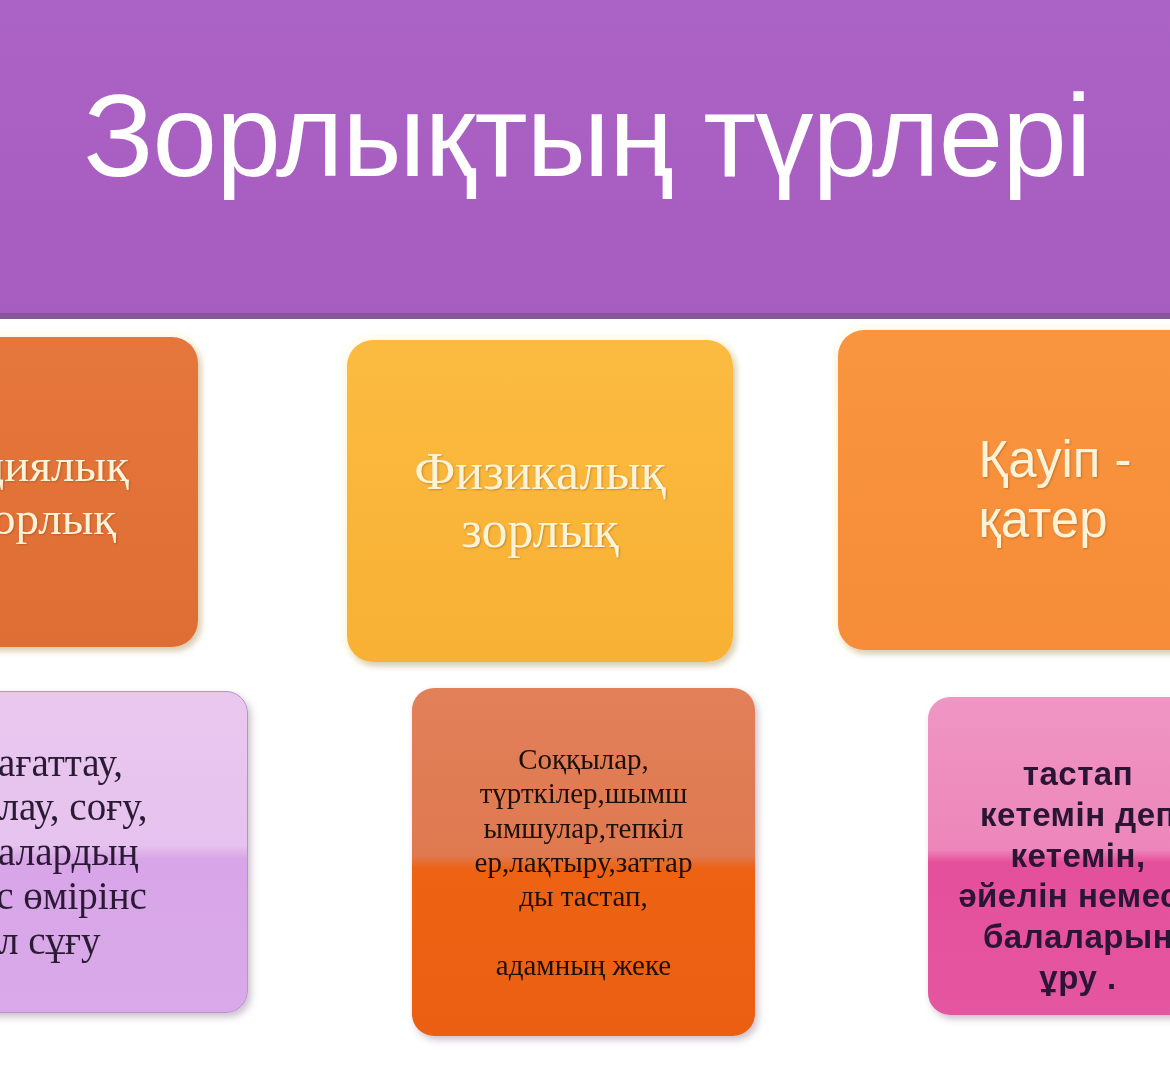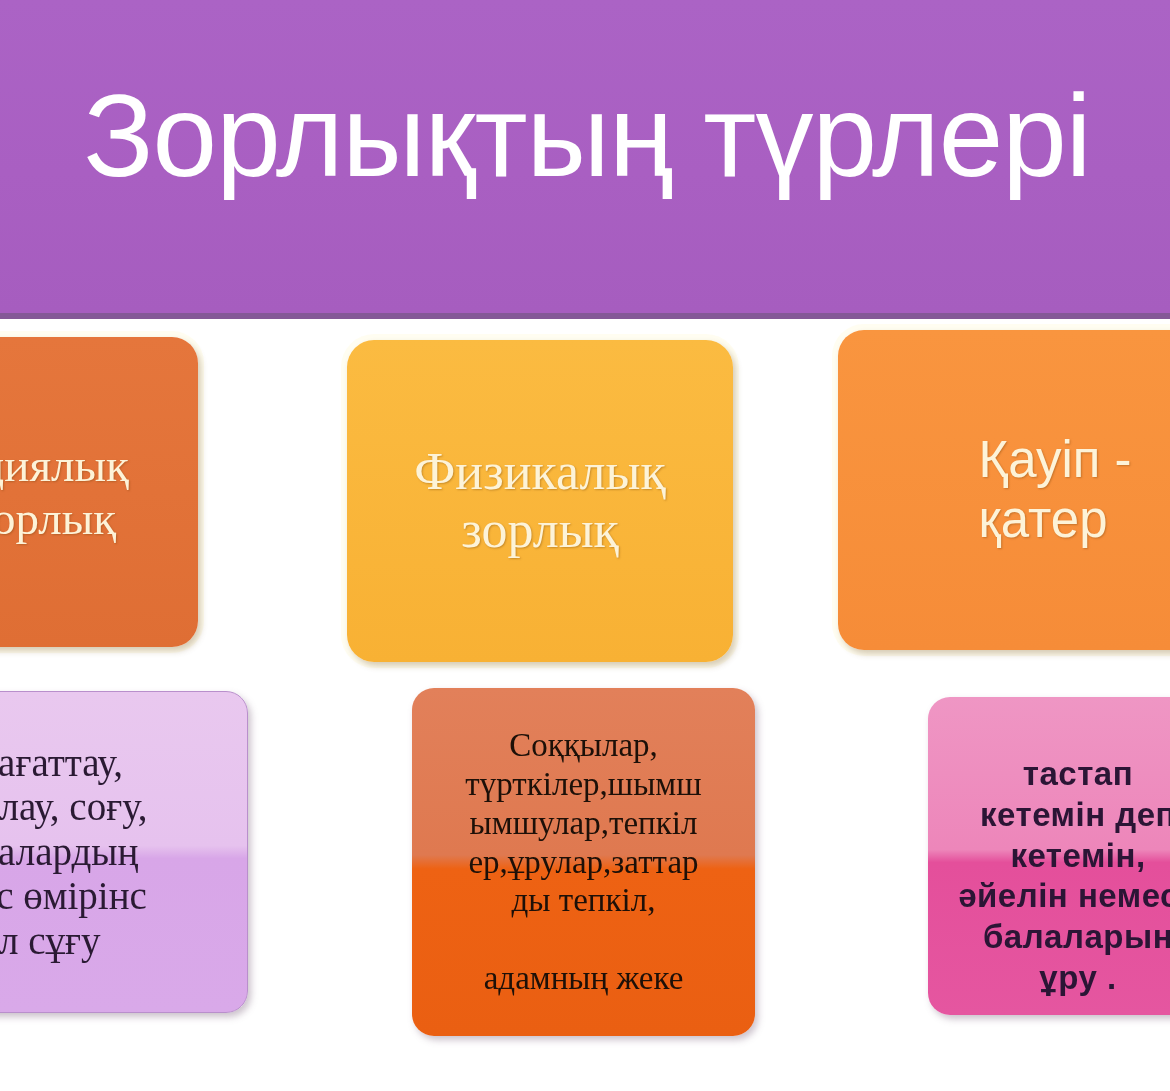--- a/index.html
+++ b/index.html
@@ -88,21 +88,20 @@
     padding-right: 14px;
     text-align: center;
   }
 
   #card-2 {
     left: 347px;
     top: 340px;
     width: 386px;
     height: 322px;
     background: linear-gradient(180deg, #fbbb41 0%, #f8b134 100%);
-    border-radius: 27px;
   }
   #card-2 .card-label {
     font-family: "Liberation Serif", serif;
     font-size: 52px;
   }
 
   #card-3 {
     left: 838px;
     top: 330px;
     width: 370px;
@@ -153,21 +152,21 @@
 
   #desc-2 {
     left: 412px;
     top: 688px;
     width: 343px;
     height: 348px;
     background: linear-gradient(180deg, #e2805a 0%, #df7950 48%, #ee6213 52%, #ea5f12 100%);
   }
   #desc-2 .desc-text {
     font-family: "Liberation Serif", serif;
-    font-size: 33px;
+    font-size: 29px;
     color: #1d1008;
     line-height: 1.18;
   }
 
   #desc-3 {
     left: 928px;
     top: 697px;
     width: 300px;
     height: 318px;
     background: linear-gradient(180deg, #ef96c4 0%, #ed86ba 48%, #e44f9b 52%, #e556a0 100%);
@@ -220,22 +219,22 @@
       <span>екс өмірінс</span><br>
       <span>қол сұғу</span>
     </div>
   </div>
 
   <div class="desc" id="desc-2">
     <div class="desc-text">
       <span>Соққылар,</span><br>
       <span>түрткілер,шымш</span><br>
       <span>ымшулар,тепкіл</span><br>
-      <span>ер,ұрулар,заттар</span><br>
-      <span>ды тепкіл,</span><br>
+      <span>ер,лақтыру,заттар</span><br>
+      <span>ды тастап,</span><br>
       <br>
       <span>адамның жеке</span><br>
     </div>
   </div>
 
   <div class="desc" id="desc-3">
     <div class="desc-text">
       <br>
       <span>тастап</span><br>
       <span>кетемін  деп</span><br>

